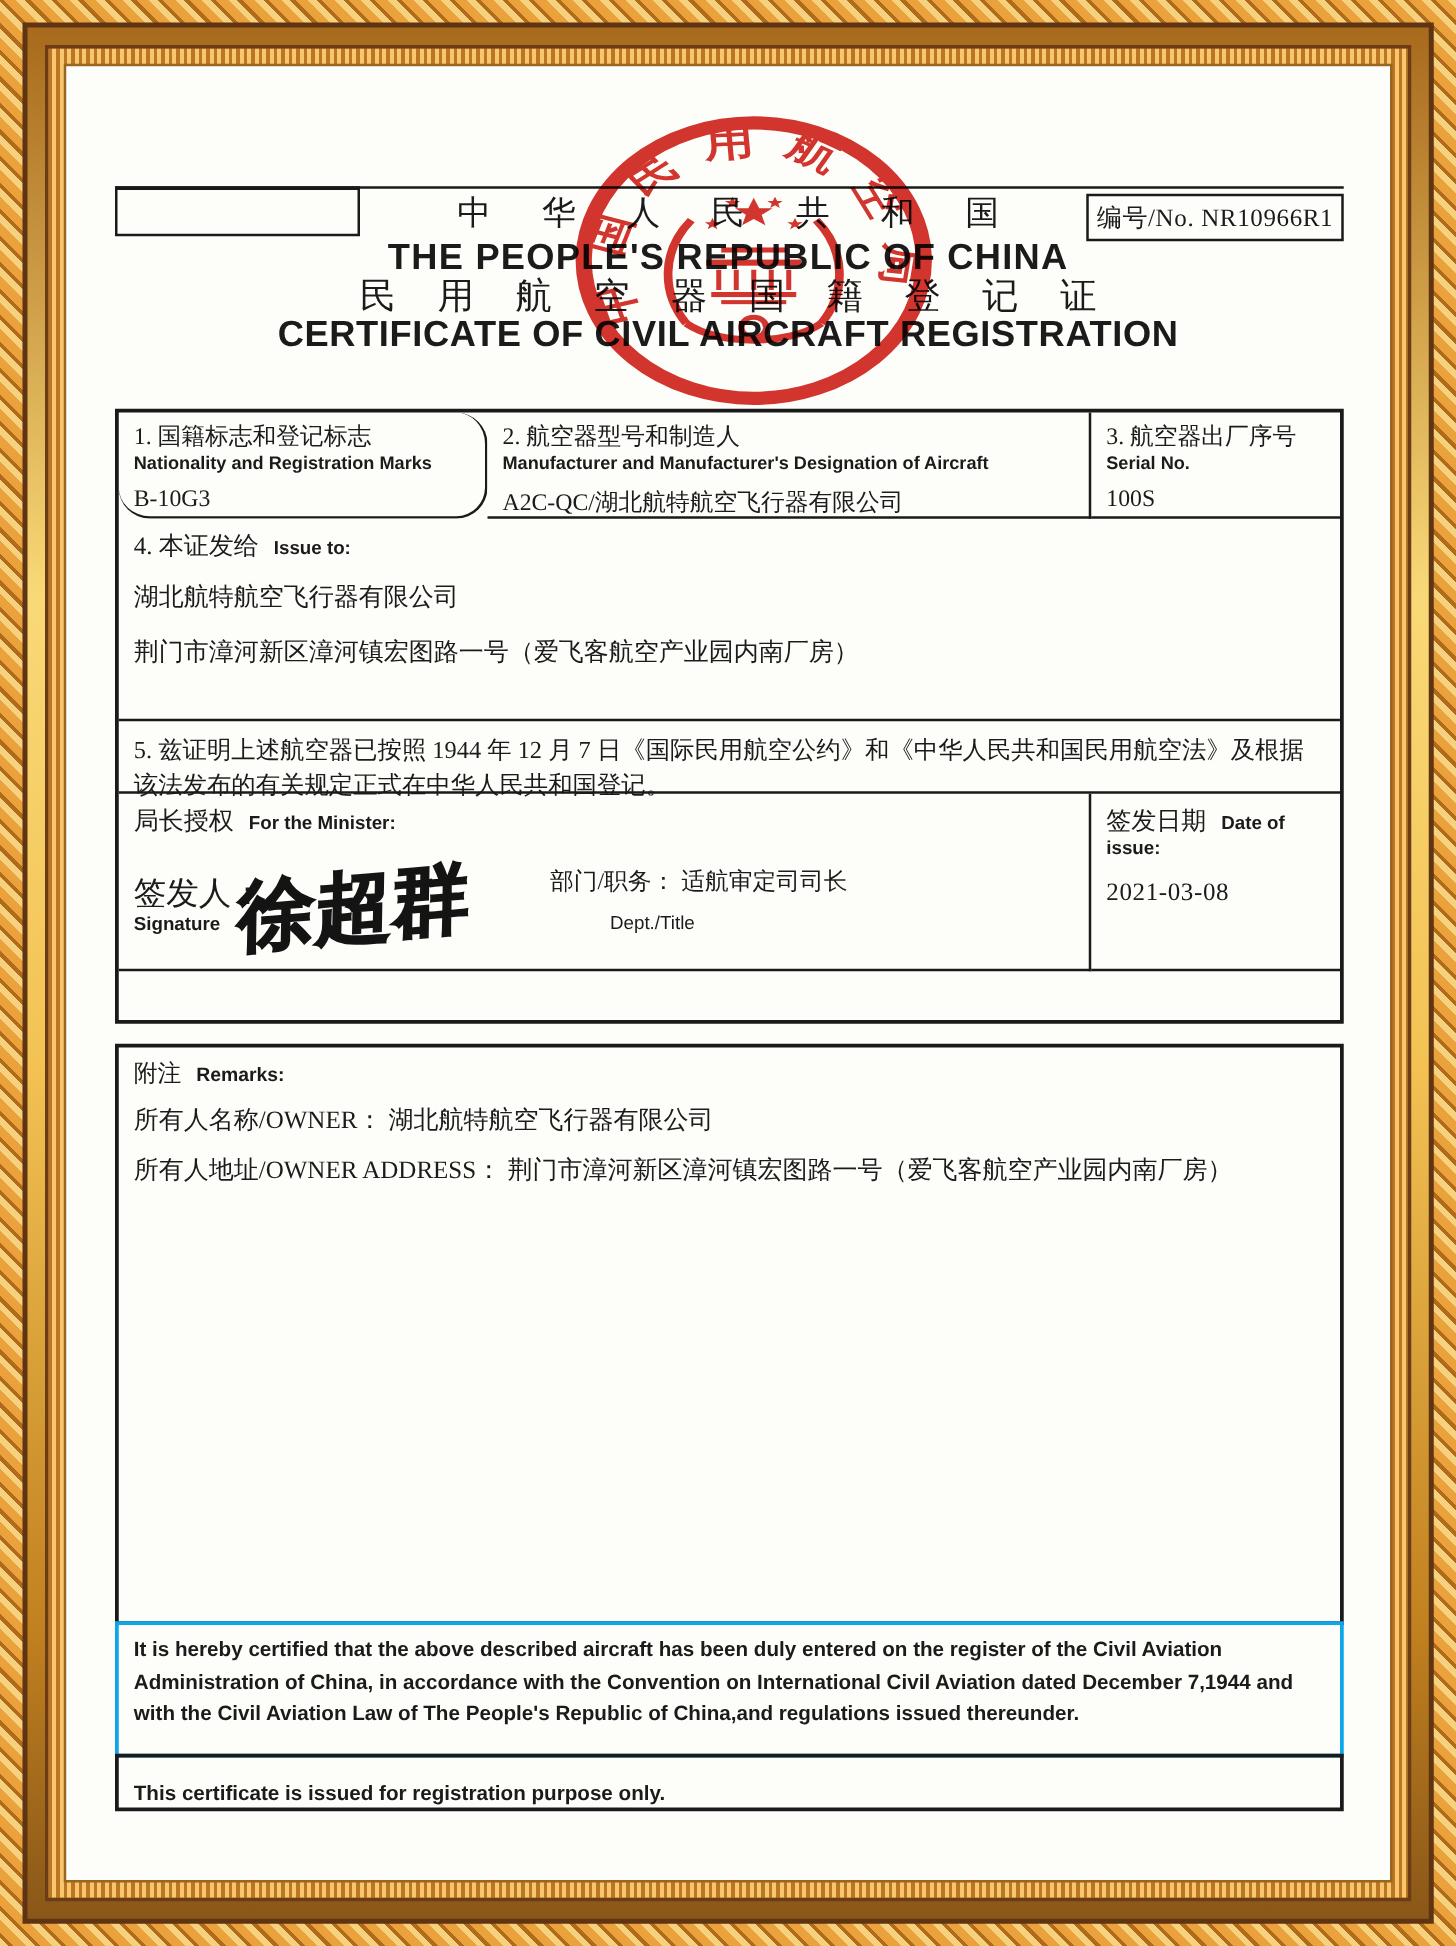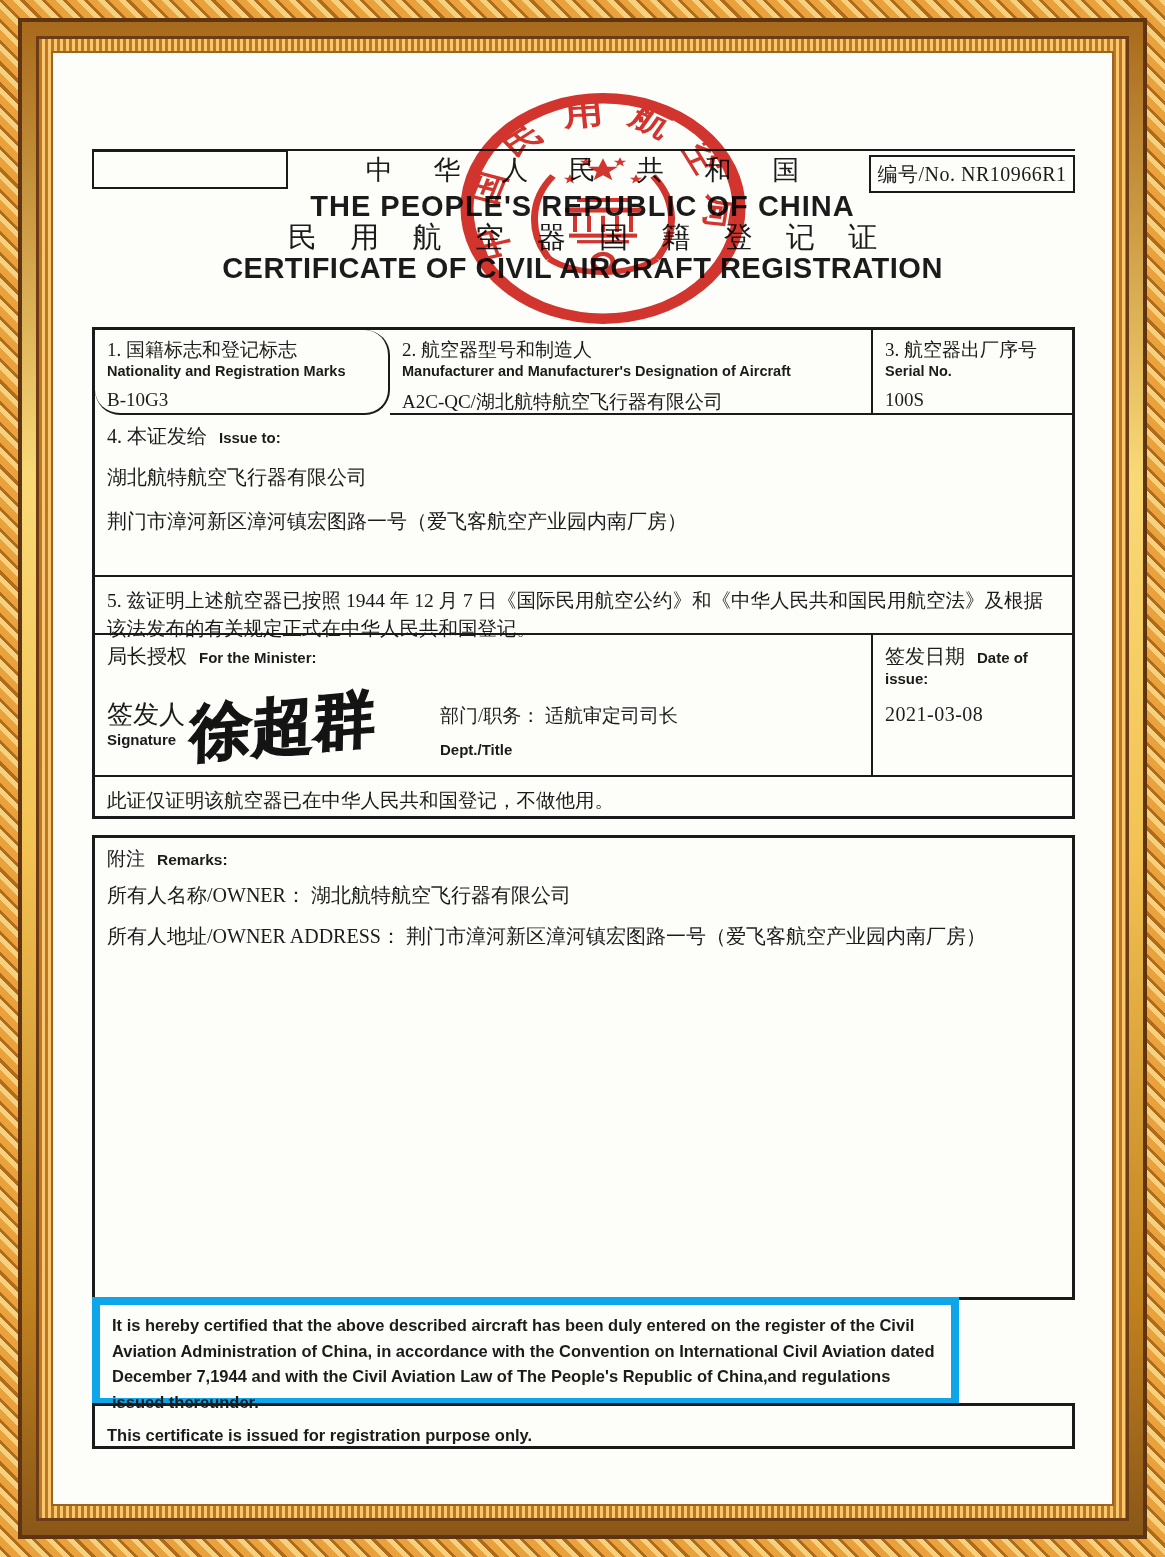--- a/index.html
+++ b/index.html
@@ -58,32 +58,32 @@
   .inline-lab .en { font-size:15px; margin-left:8px;margin-top:33px; }
 
   .issue-name { font-size:20px; margin-top:14px; }
   .issue-addr { font-size:20px; margin-top:17px; }
 
   .statement { font-size:19.5px; line-height:1.45; padding-top:2px; }
 
   .sig-label   { position:absolute; left:12px; top:62px;  font-size:26px; }
   .sig-label-en{ position:absolute; left:12px; top:96px;  font-family:"Liberation Sans", sans-serif; font-weight:700; font-size:15px; }
   .sig-svg     { position:absolute; left:92px; top:40px; width:235px; height:100px; }
-  .dept-block  { position:absolute; left:345px; top:68px; }
+  .dept-block  { position:absolute; left:345px; top:57px; }
   .dept-line   { font-size:19px; }
-  .dept-en     { font-family:"Liberation Sans", sans-serif; font-weight:700; font-size:15px; margin-top:12px; }
+  .dept-en     { font-family:"Liberation Sans", sans-serif; font-weight:400; font-size:15px; margin-top:12px;margin-left:48px; }
   .date-value  { position:absolute; left:12px; top:68px; font-size:20px; letter-spacing:.5px; }
 
   .note-line { font-size:19.5px; padding-top:2px; }
 
   
   .remarks-box { position:absolute; left:39px; top:782px;  width:983px; height:465px; border:3px solid #1a1a1a; padding:8px 12px; }
   .remark-owner { font-size:20px; margin-top:10px; }
   .remark-addr  { font-size:20px; margin-top:12px; line-height:1.5; }
-  .cert-box    { position:absolute; left:39px; top:1244px; width:867px; height:109px; border:8px solid #0ea5e9; padding:8px 12px;
+  .cert-box    { position:absolute; left:39px; top:1244px; width:983px; height:109px; border:3px solid #0ea5e9; padding:8px 12px;
                  font-family:"Liberation Sans", sans-serif; font-weight:700; font-size:16.5px; line-height:1.55; }
   .purpose-box { position:absolute; left:39px; top:1350px; width:983px; height:38px; border:3px solid #1a1a1a; padding:20px 12px;
                  font-family:"Liberation Sans", sans-serif; font-weight:700; font-size:16.5px; }
 
   
   .seal { position:absolute; left:400px; top:34px; width:300px; height:300px;
           transform:scaleY(0.81); transform-origin:top center;
           mix-blend-mode:multiply; opacity:.92; pointer-events:none; }
 </style>
 </head>
@@ -163,23 +163,20 @@
           </div>
 
           <div class="cell c42">
             <div class="inline-lab">
               <span class="cn">签发日期</span>
               <span class="en">Date of issue:</span>
             </div>
             <div class="date-value">2021-03-08</div>
           </div>
 
-          <div class="cell r5">
-            <div class="note-line">此证仅证明该航空器已在中华人民共和国登记，不做他用。</div>
-          </div>
         </div>
 
         <div class="remarks-box">
           <div class="inline-lab">
             <span class="cn" style="font-size:19px">附注</span>
             <span class="en" style="font-size:15.5px; margin-left:8px">Remarks:</span>
           </div>
           <div class="remark-owner">所有人名称/OWNER： 湖北航特航空飞行器有限公司</div>
           <div class="remark-addr">所有人地址/OWNER ADDRESS： 荆门市漳河新区漳河镇宏图路一号（爱飞客航空产业园内南厂房）</div>
         </div>

